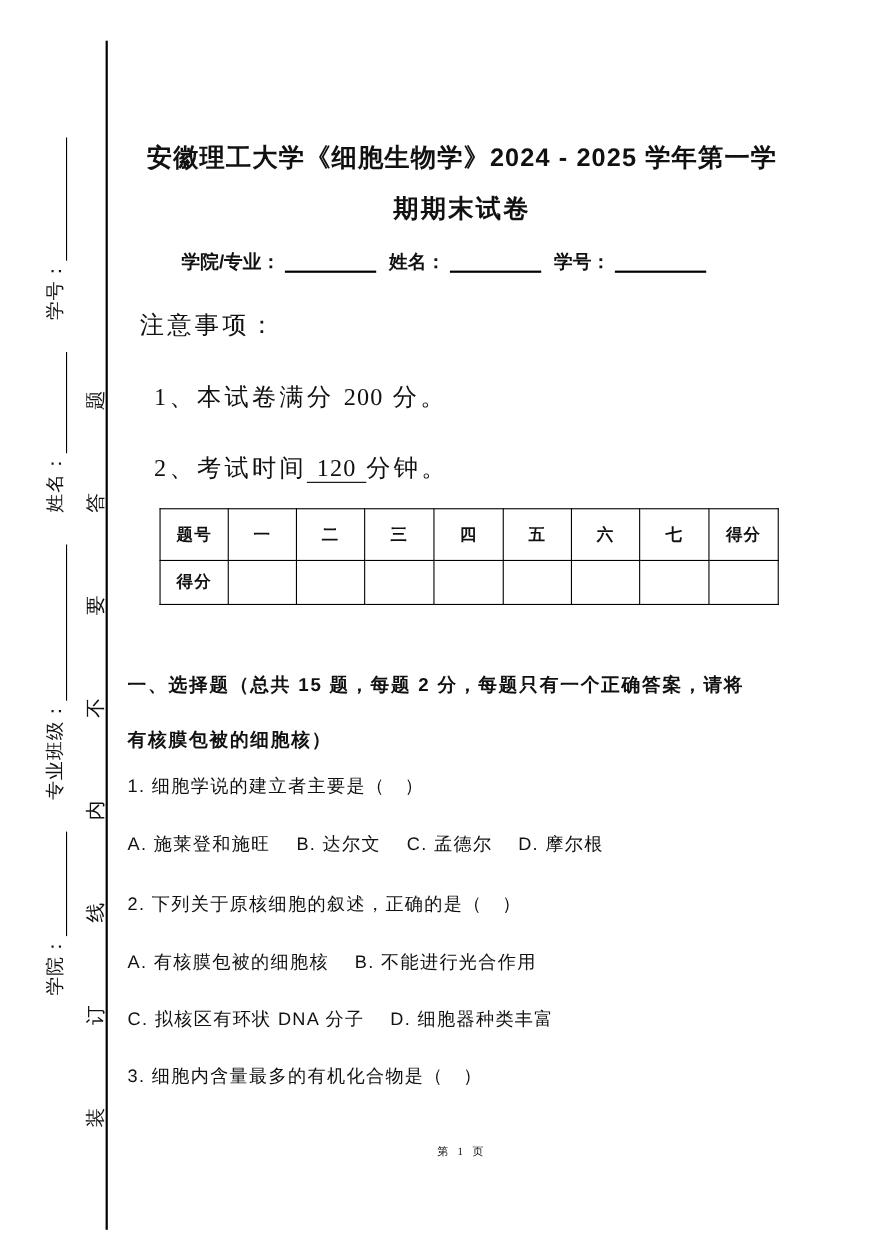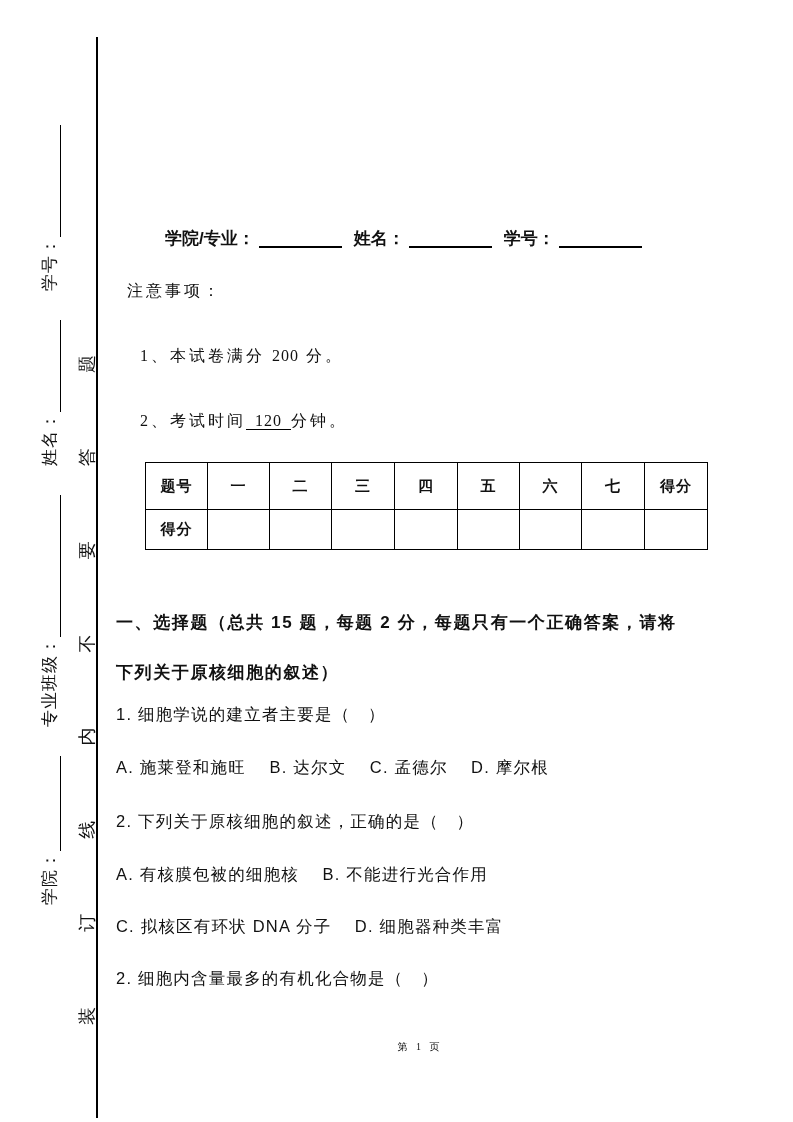--- a/index.html
+++ b/index.html
@@ -28,21 +28,21 @@
   .title-l2{font-size:23px;font-weight:bold;letter-spacing:2px;margin-top:15px;}
 
   
   .fields-line{left:165px;top:226px;width:560px;font-size:17px;font-weight:bold;
                display:flex;align-items:flex-end;white-space:nowrap;}
   .fl-blank{display:inline-block;width:83px;height:20px;border-bottom:2px solid #000;
             margin:0 12px 2px 4px;}
   .fl-blank:last-child{margin-right:0;}
 
   
-  .note{font-size:16px;letter-spacing:3px;white-space:nowrap;}
+  .note{font-size:22px;letter-spacing:3px;white-space:nowrap;}
   .note-num{letter-spacing:1px;}
   .underline-num{border-bottom:1.5px solid #000;padding:0 9px;letter-spacing:1px;}
 
   
   table.score{position:absolute;left:145px;top:462px;border-collapse:collapse;
               table-layout:fixed;font-size:15px;}
   table.score td,table.score th{border:1.6px solid #000;padding:0;text-align:center;
               vertical-align:middle;font-weight:bold;letter-spacing:1px;
               font-family:"Liberation Sans","DejaVu Sans",sans-serif;}
   .tr-head{height:47px;}
@@ -86,20 +86,24 @@
     <span>装</span>
     <span>订</span>
     <span>线</span>
     <span>内</span>
     <span>不</span>
     <span>要</span>
     <span>答</span>
     <span>题</span>
   </div>
 
+  <div class="abs title-wrap">
+    <div class="title-l1 hei">安徽理工大学《细胞生物学》2024 - 2025 学年第一学</div>
+    <div class="title-l2 hei">期期末试卷</div>
+  </div>
 
   <div class="abs fields-line hei">
     <span>学院/专业：</span>
       <span class="fl-blank"></span>
     <span>姓名：</span>
       <span class="fl-blank"></span>
     <span>学号：</span>
       <span class="fl-blank"></span>
   </div>
 
@@ -143,24 +147,24 @@
           <td></td>
       <td></td>
           <td></td>
       <td></td>
           <td></td>
     </tr>
   </tbody>
     </table>
 
   <div class="line sec-head hei" style="top:611px;">一、选择题（总共 15 题，每题 2 分，每题只有一个正确答案，请将</div>
-  <div class="line sec-head hei" style="top:661px;">下列关于原核细胞的叙述）</div>
+  <div class="line sec-head hei" style="top:661px;">有核膜包被的细胞核）</div>
 
   <div class="line q hei" style="top:704px;">1. 细胞学说的建立者主要是（　）</div>
   <div class="line q hei" style="top:757px;">A. 施莱登和施旺　 B. 达尔文　 C. 孟德尔　 D. 摩尔根</div>
   <div class="line q hei" style="top:811px;">2. 下列关于原核细胞的叙述，正确的是（　）</div>
   <div class="line q hei" style="top:864px;">A. 有核膜包被的细胞核　 B. 不能进行光合作用</div>
   <div class="line q hei" style="top:916px;">C. 拟核区有环状 DNA 分子　 D. 细胞器种类丰富</div>
-  <div class="line q hei" style="top:968px;">2. 细胞内含量最多的有机化合物是（　）</div>
+  <div class="line q hei" style="top:968px;">3. 细胞内含量最多的有机化合物是（　）</div>
 
   <div class="abs footer song">第 1 页</div>
 
 </div>
 
 </body></html>

